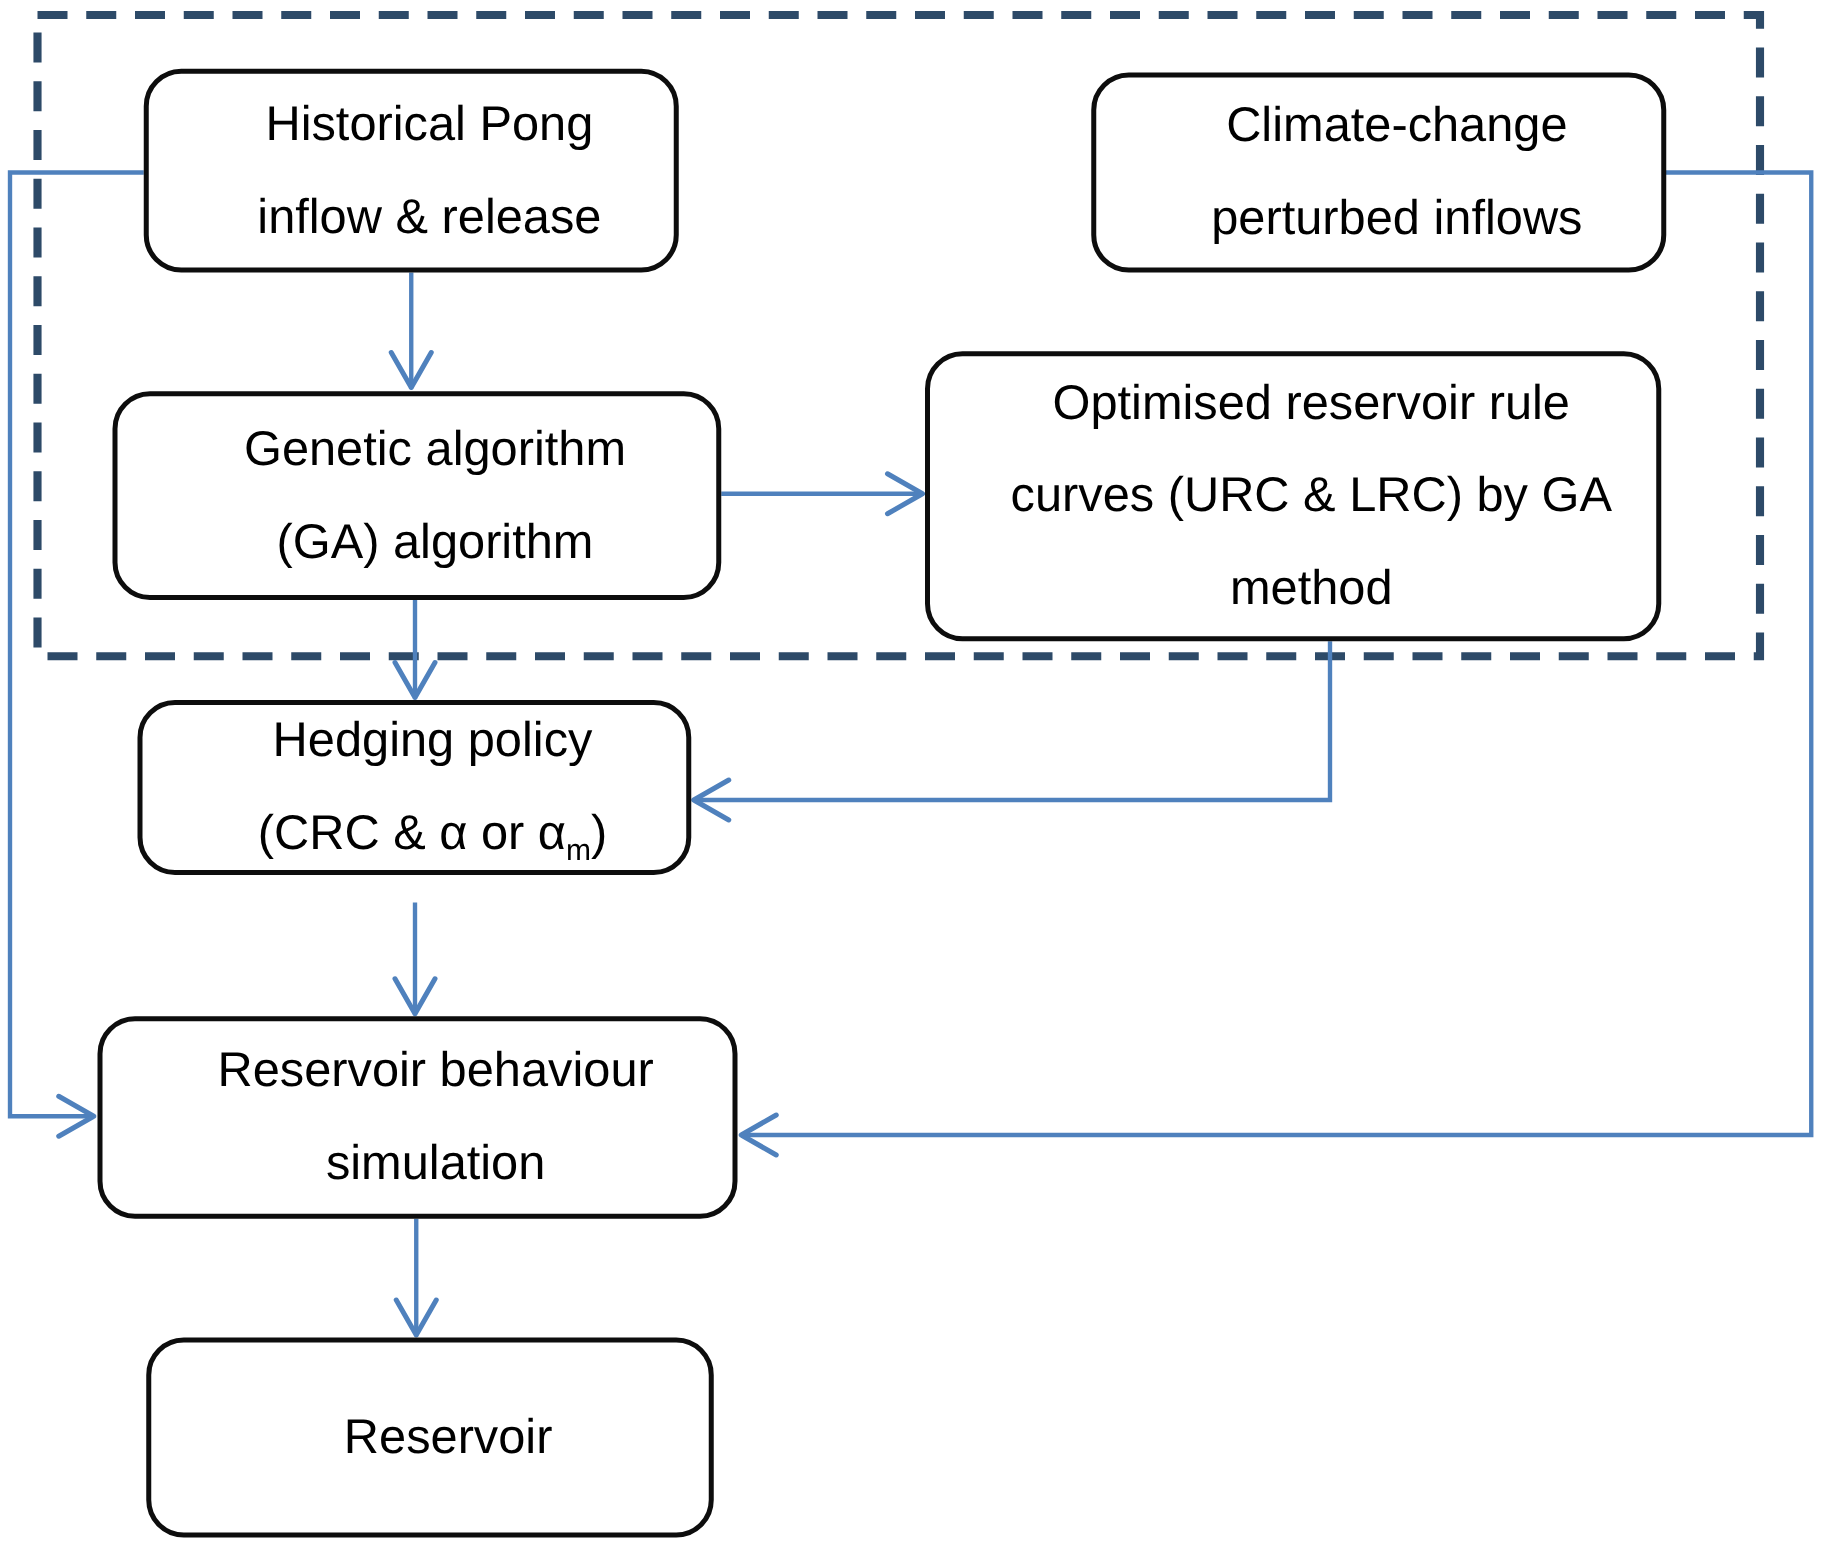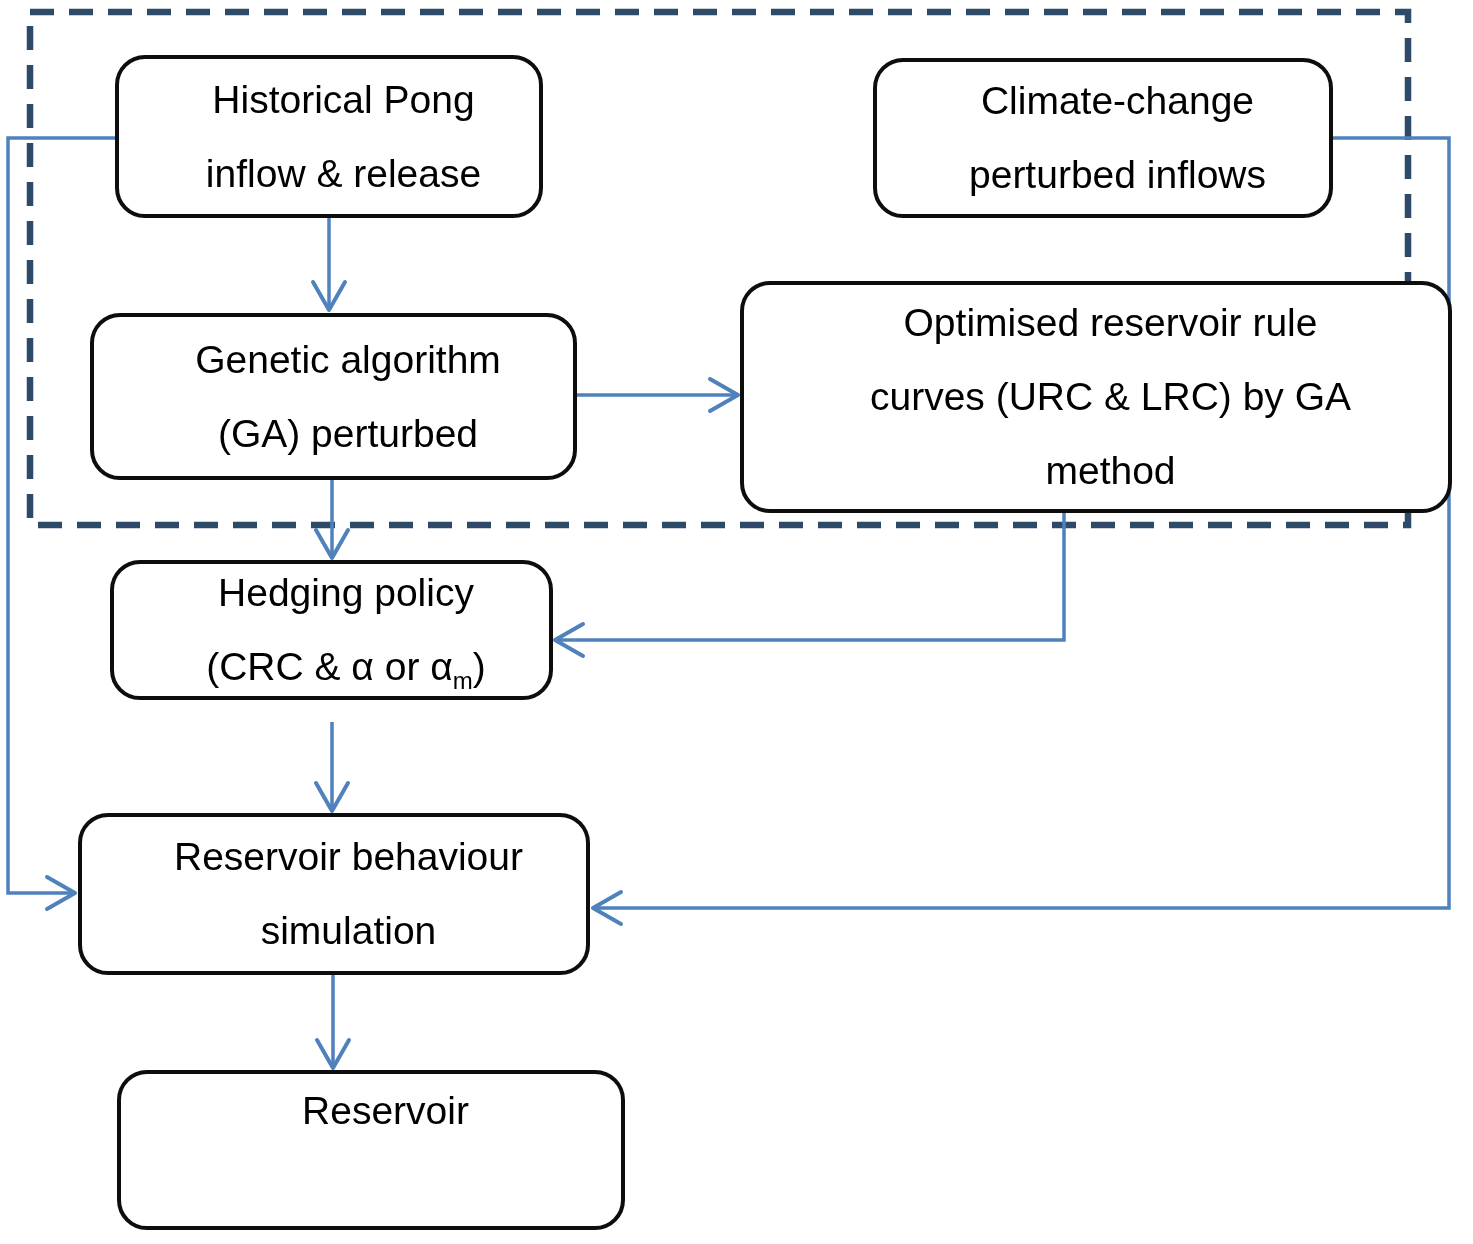--- a/index.html
+++ b/index.html
@@ -35,24 +35,24 @@
     font-size:39px;
     line-height:74px;
     z-index:2;
     padding-left:29px;
   }
   .node .line{display:block;white-space:nowrap;}
   .node sub{font-size:24px;line-height:0;}
   .n-hist {left:115px; top:55px;  width:428px; height:163px;}
   .n-clim {left:873px; top:58px;  width:460px; height:160px;}
   .n-ga   {left:90px;  top:313px; width:487px; height:167px;}
-  .n-opt  {left:740px; top:281px; width:712px; height:232px;align-items:center;}
+  .n-opt  {left:740px; top:281px; width:589px; height:232px;align-items:center;}
   .n-hedg {left:110px; top:560px; width:443px; height:140px;}
   .n-sim  {left:78px;  top:813px; width:512px; height:162px;}
-  .n-perf {left:117px; top:1070px;width:508px; height:160px;justify-content:space-between;}
+  .n-perf {left:117px; top:1070px;width:454px; height:160px;}
   .edge{stroke:var(--connector);stroke-width:3.5;fill:none;}
   .head{stroke:var(--connector);stroke-width:4;fill:none;stroke-linecap:round;}
   .boundary{stroke:var(--dashed);stroke-width:6.5;fill:none;stroke-dasharray:24 15;}
 </style>
 </head>
 <body>
 
 <div class="canvas">
 
   <svg class="connector-layer" viewBox="0 0 1473 1244" xmlns="http://www.w3.org/2000/svg">
@@ -105,21 +105,21 @@
     <span class="line">inflow &amp; release</span>
   </div>
 
   <div class="node n-clim">
     <span class="line">Climate-change</span>
     <span class="line">perturbed inflows</span>
   </div>
 
   <div class="node n-ga">
     <span class="line">Genetic algorithm</span>
-    <span class="line">(GA) perturbed</span>
+    <span class="line">(GA) algorithm</span>
   </div>
 
   <div class="node n-opt">
     <span class="line">Optimised reservoir rule</span>
     <span class="line">curves (URC &amp; LRC) by GA</span>
     <span class="line">method</span>
   </div>
 
   <div class="node n-hedg">
     <span class="line">Hedging policy</span>

